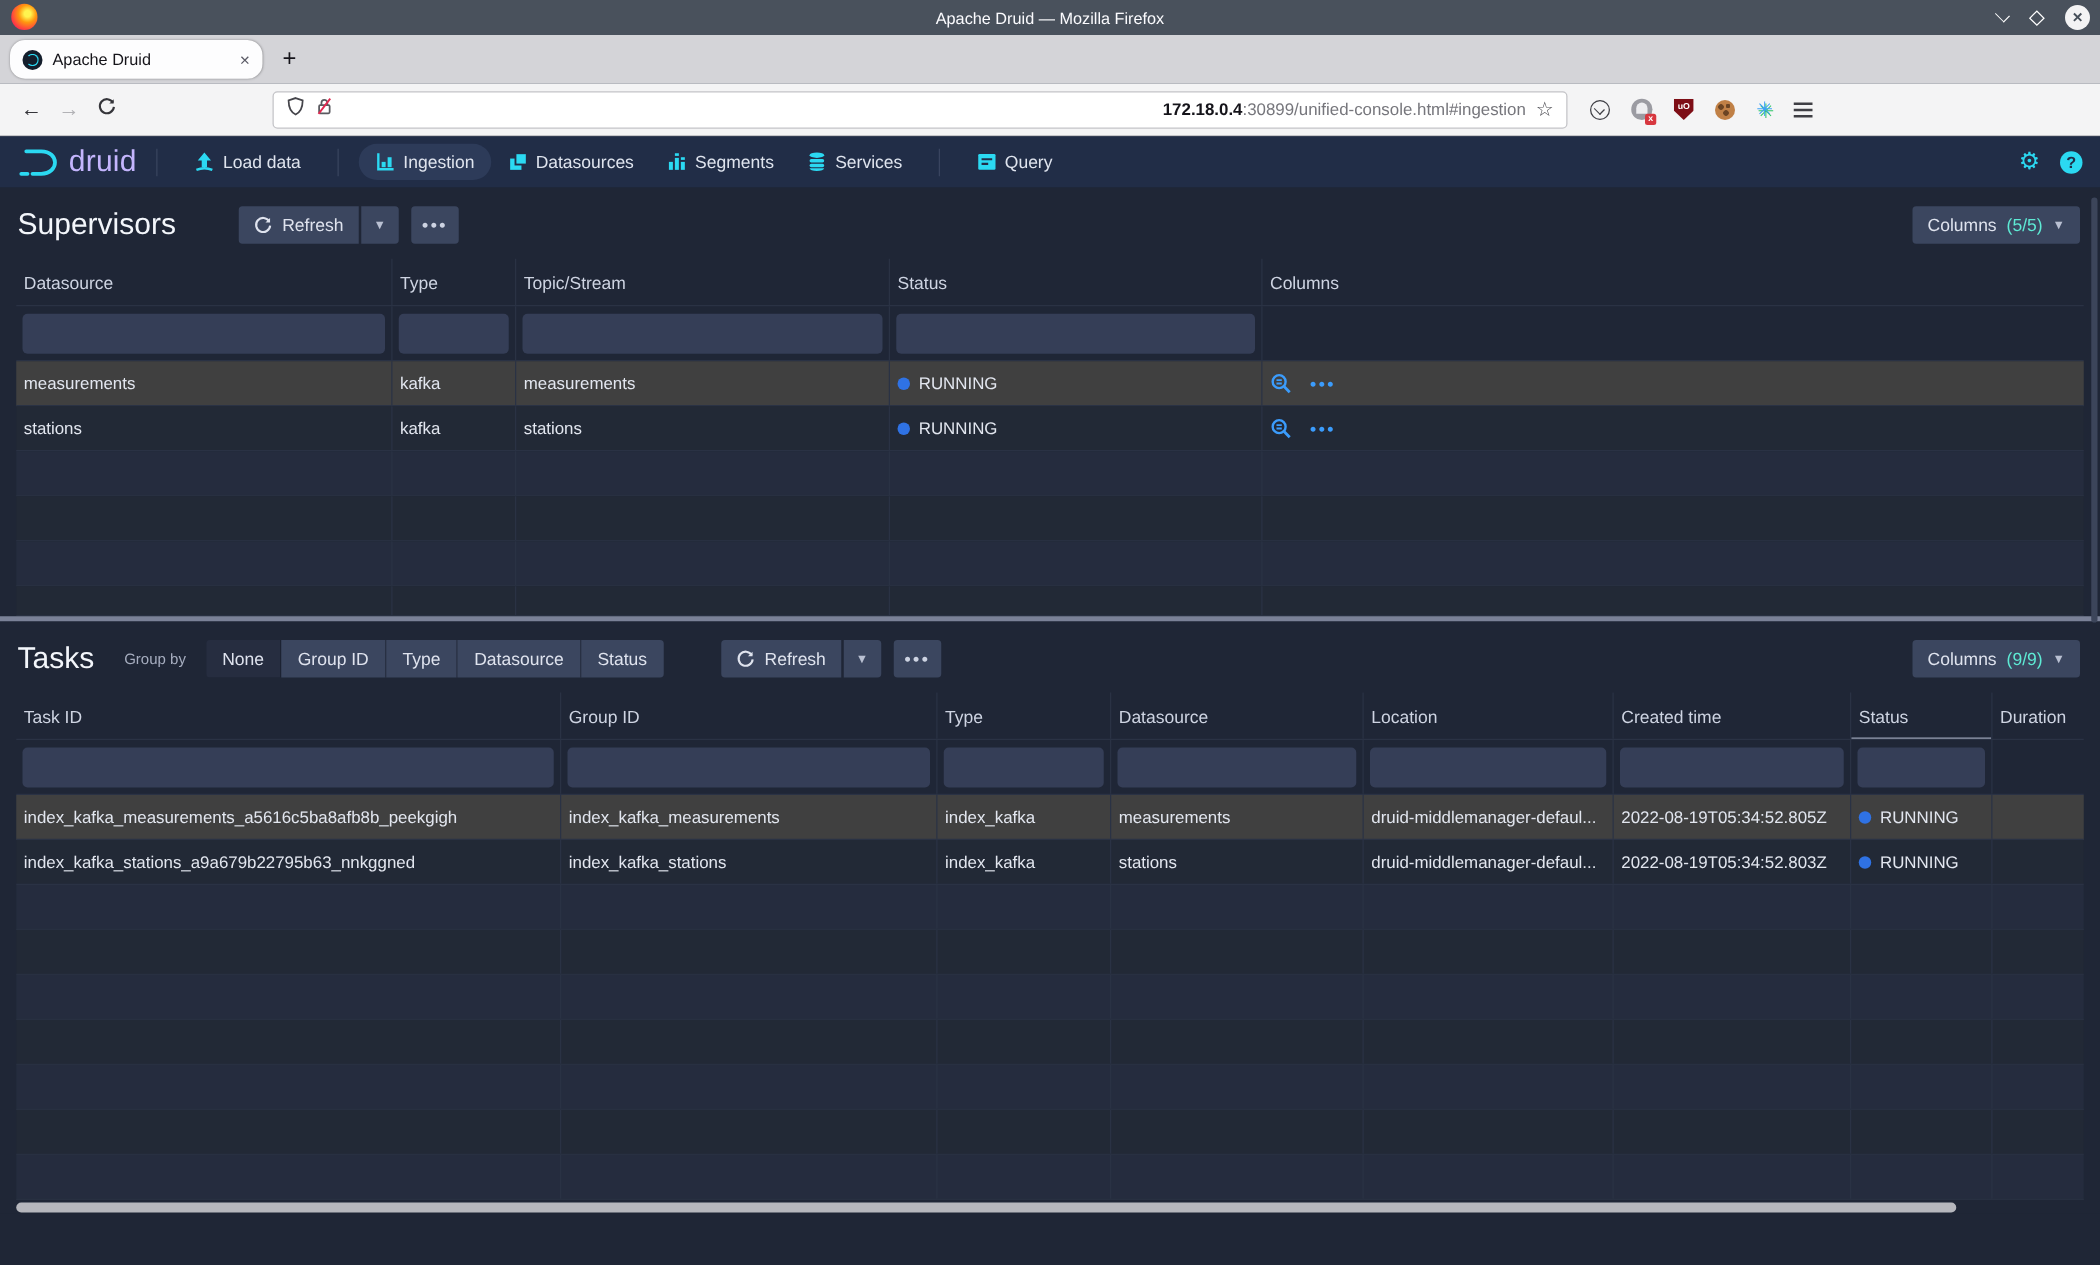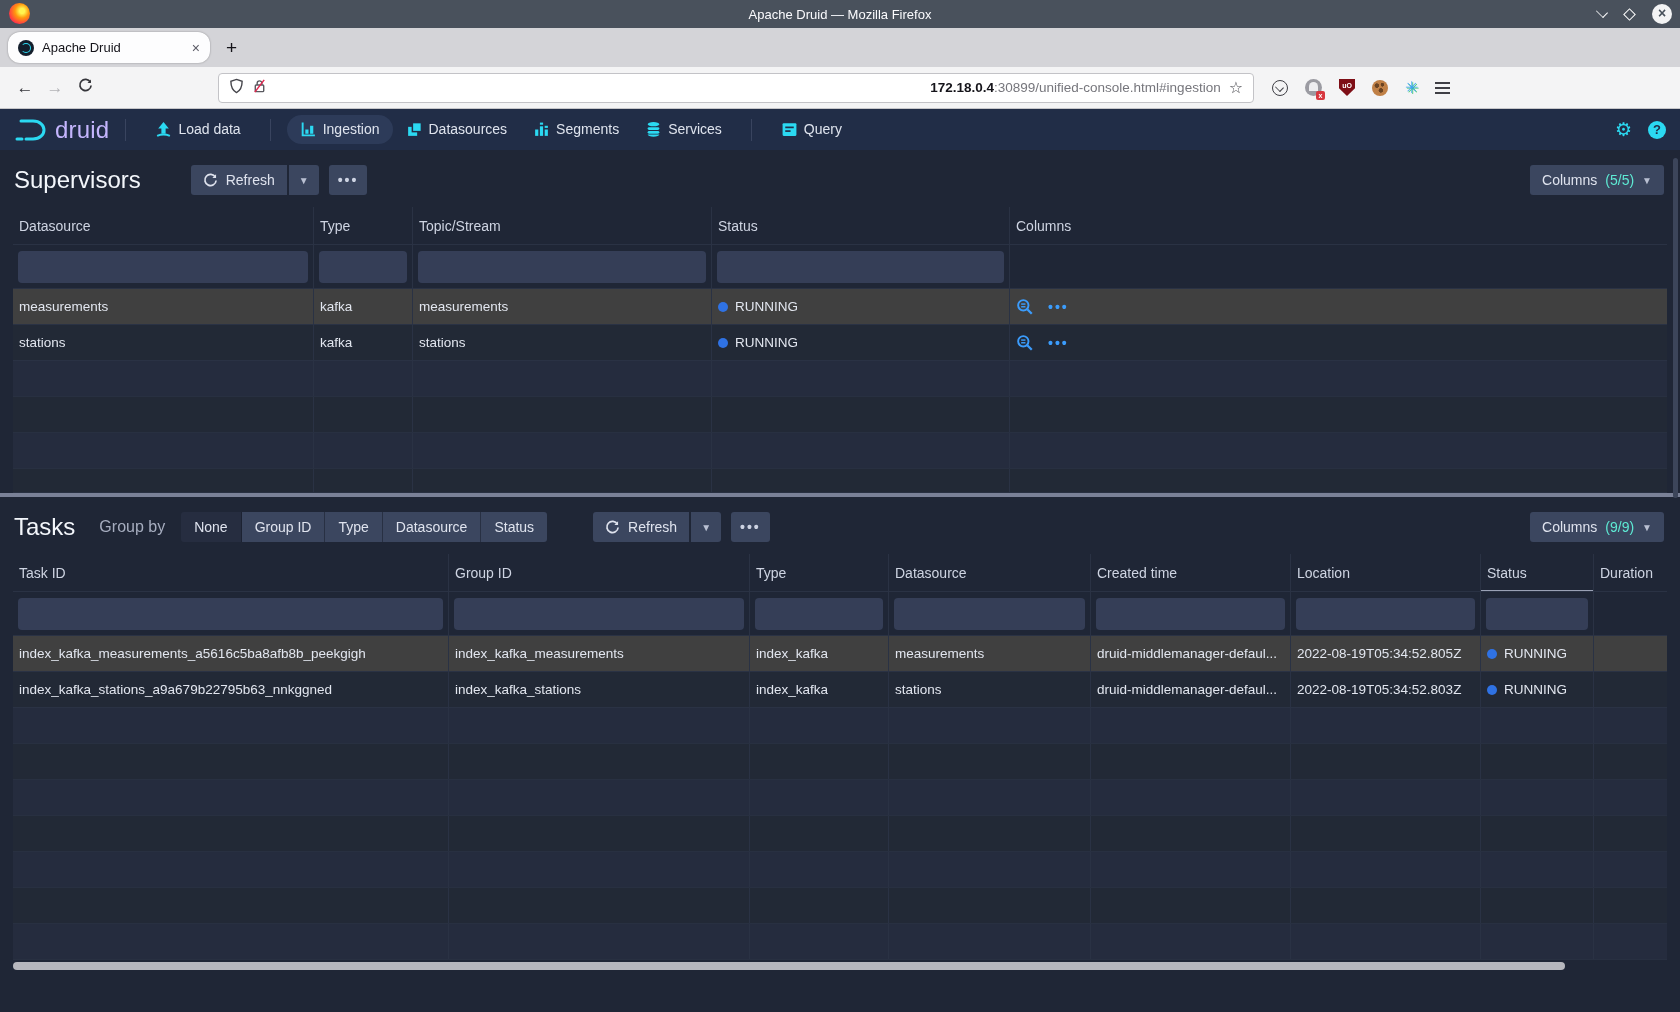--- a/index.html
+++ b/index.html
@@ -65,21 +65,21 @@
   .btn { display:flex; align-items:center; gap:8px; background:#3b465f; color:#dfe3ee; font-size:14px; height:30px; padding:0 12px; border-radius:3px; }
   .btn .car { font-size:10px; color:#b9c0d2; }
   .split { display:flex; gap:2px;padding-left:28px; }
   .split .main { border-radius:3px 0 0 3px; }
   .split .drop { border-radius:0 3px 3px 0; padding:0 10px; }
   .btn.square { padding:0 9px; letter-spacing:2px; font-weight:bold; color:#cdd3e2;}
   .muted { color:#5eead4; }
   .columns-btn { margin-left:auto; margin-right:2px; }
   .refresh-ico { display:block; }
 
-  .groupby-label { font-size:16px; color:#a6adbf; margin:0 6px 0 2px; }
+  .groupby-label { font-size:12px; color:#a6adbf; margin:0 6px 0 2px; }
   .seg { display:flex; }
   .seg .sbtn { background:#3b465f; color:#dfe3ee; font-size:14px; height:30px; padding:0 13px; display:flex; align-items:center; border-right:1px solid rgba(17,22,33,.45); }
   .seg .sbtn:first-child { border-radius:3px 0 0 3px; }
   .seg .sbtn:last-child { border-radius:0 3px 3px 0; border-right:none; }
   .seg .sbtn.active { background:#262d40; }
 
   
   .tbl { margin-left:13px; width:1654px; }
   .trow { display:grid; }
   .sup .trow { grid-template-columns:301px 99px 299px 298px 1fr; }
@@ -377,22 +377,22 @@
           <span class="car">▼</span>
         </div>
       </div>
 
       <div class="tbl">
         <div class="trow hrow">
           <div class="cell hcell">Task ID</div>
           <div class="cell hcell">Group ID</div>
           <div class="cell hcell">Type</div>
           <div class="cell hcell">Datasource</div>
+          <div class="cell hcell">Location</div>
           <div class="cell hcell">Created time</div>
-          <div class="cell hcell">Location</div>
           <div class="cell hcell sorted">Status</div>
           <div class="cell hcell">Duration</div>
         </div>
         <div class="trow frow">
           <div class="cell fcell">
               <div class="finput"></div>
             </div>
           <div class="cell fcell">
               <div class="finput"></div>
             </div>

